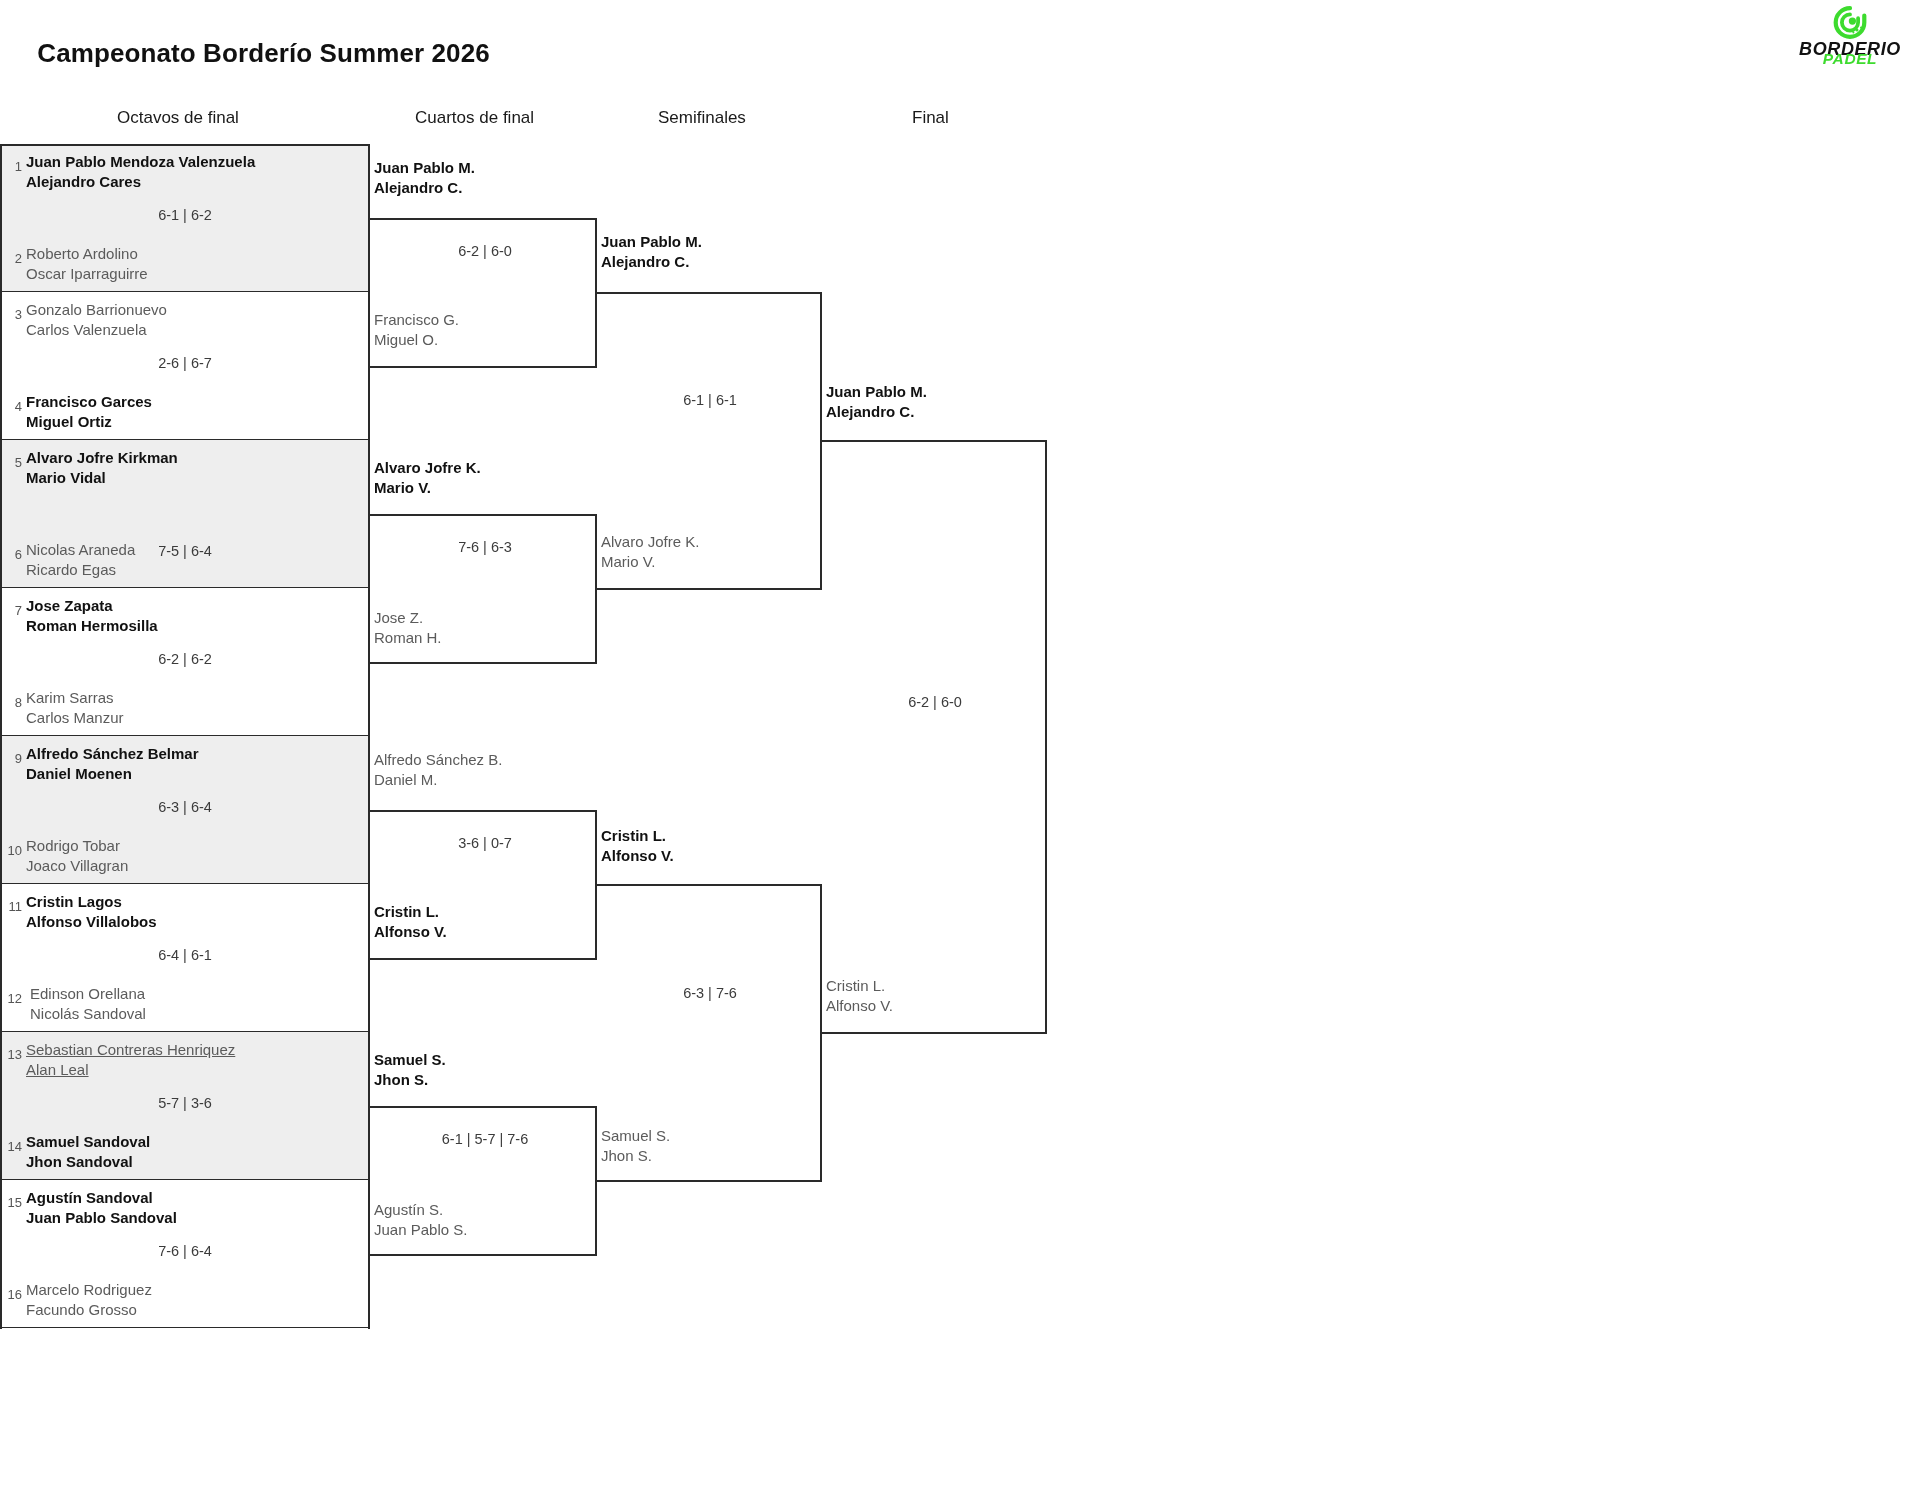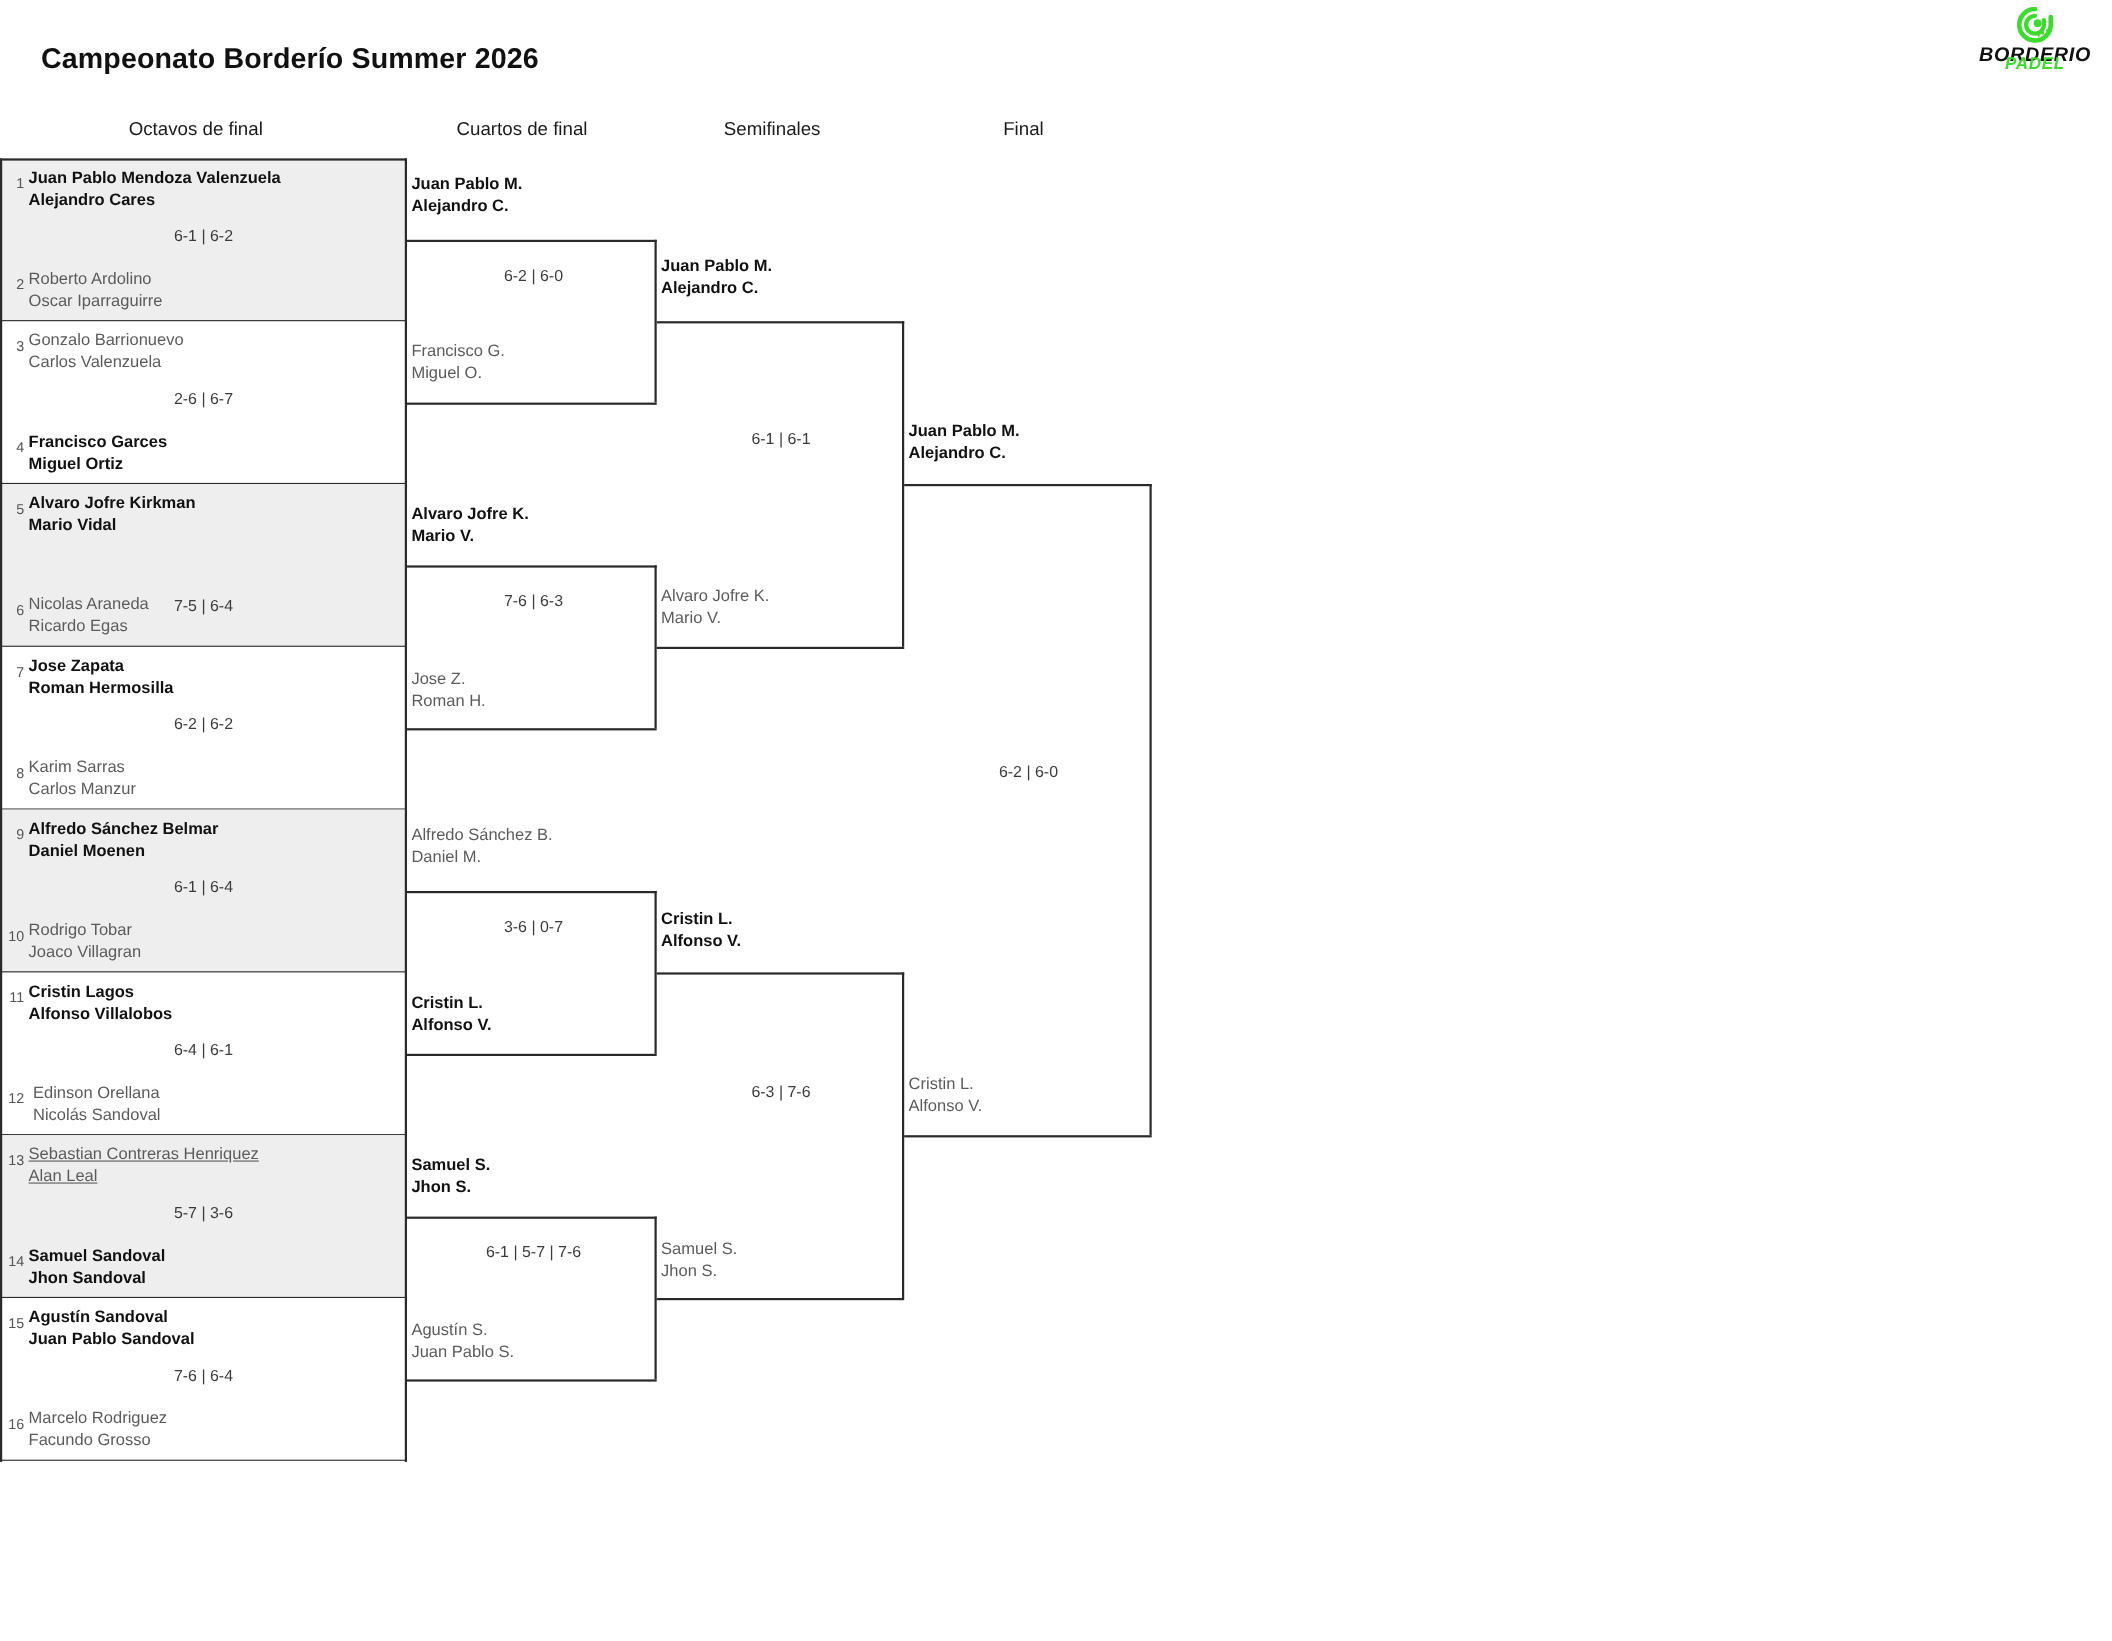--- a/index.html
+++ b/index.html
@@ -154,21 +154,21 @@
       <span class="ln">Carlos Manzur</span>
     </div>
   </div>
 
   <div class="cell shade" style="left:0px; top:736px; width:370px; height:148px;">
     <div class="seed" style="left:0px; top:15px;">9</div>
     <div class="team win" style="left:26px; top:8px;">
       <span class="ln">Alfredo Sánchez Belmar</span>
       <span class="ln">Daniel Moenen</span>
     </div>
-    <div class="score" style="left:110px; top:63px; width:150px;">6-1 | 6-4</div>
+    <div class="score" style="left:110px; top:63px; width:150px;">6-3 | 6-4</div>
     <div class="seed" style="left:0px; top:107px;">10</div>
     <div class="team lose" style="left:26px; top:100px;">
       <span class="ln">Rodrigo Tobar</span>
       <span class="ln">Joaco Villagran</span>
     </div>
   </div>
 
   <div class="cell" style="left:0px; top:884px; width:370px; height:148px;">
     <div class="seed" style="left:0px; top:15px;">11</div>
     <div class="team win" style="left:26px; top:8px;">

